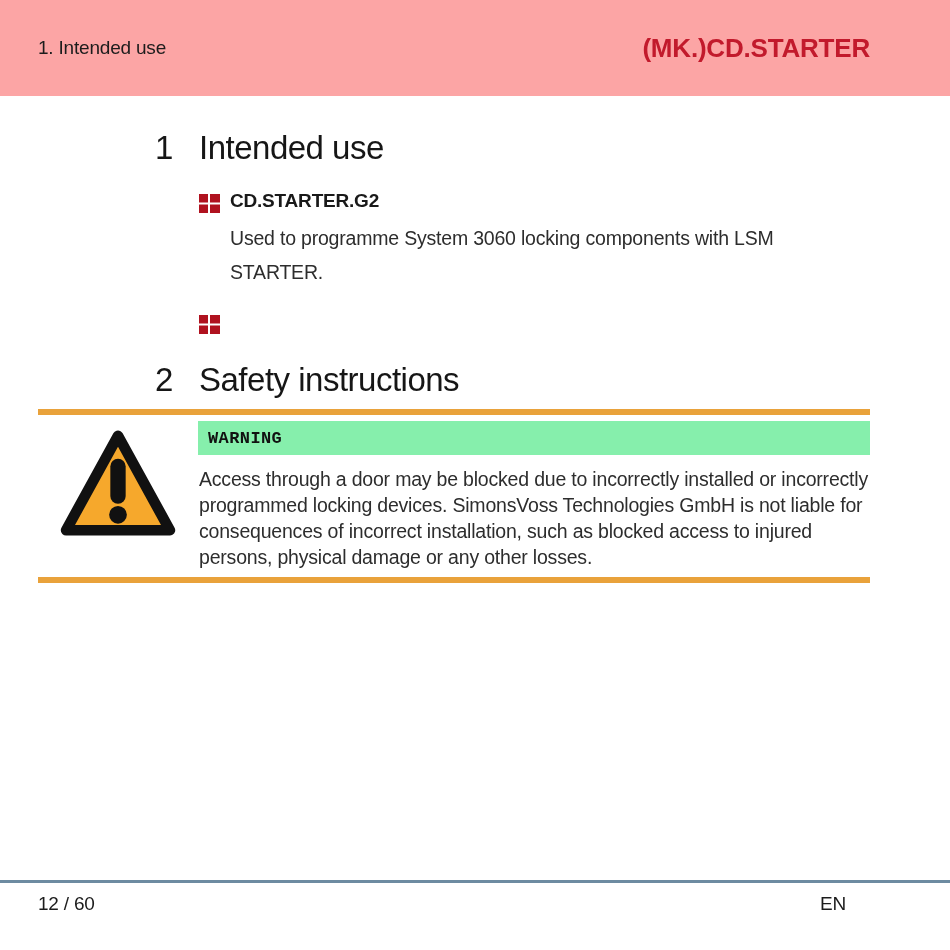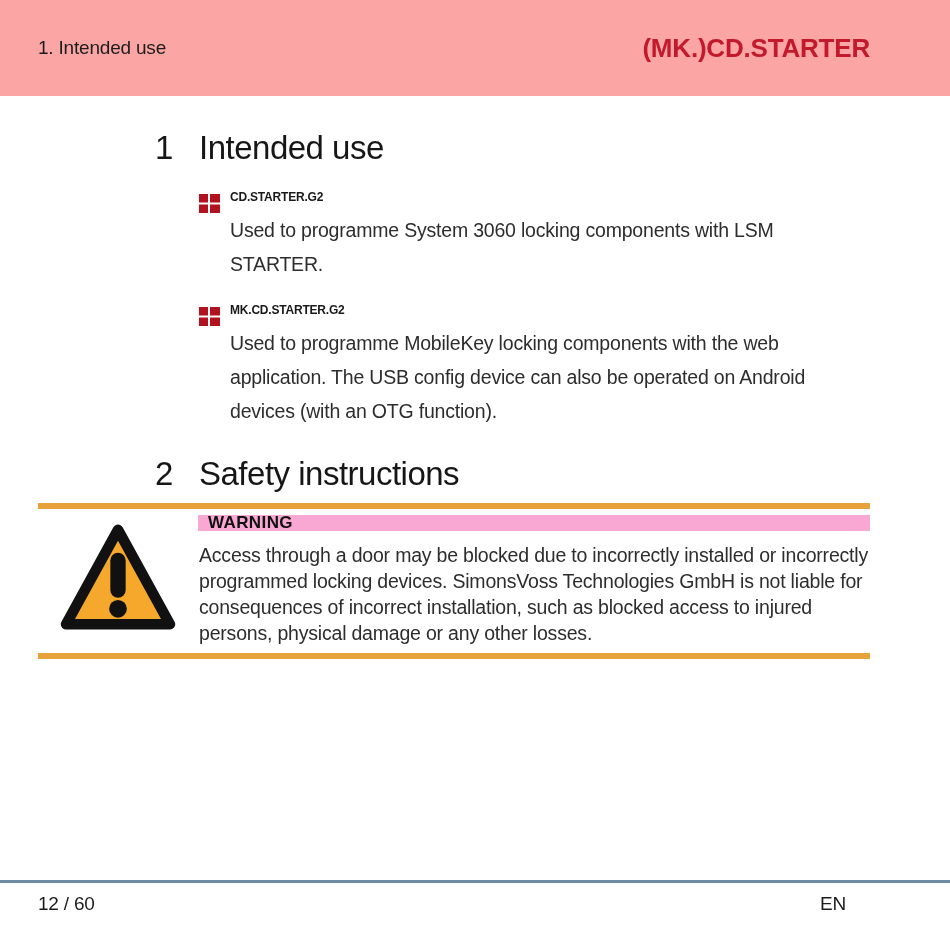--- a/index.html
+++ b/index.html
@@ -72,21 +72,21 @@
   .item-list { margin: 22px 0 0 199px; }
   .list-item { display: flex; margin-top: 22px; }
   .list-item .bullet {
     flex: 0 0 21px;
     width: 21px;
     height: 19px;
     margin-top: 4px;
   }
   .list-item .item-body { margin-left: 10px; width: 640px; }
   .item-title {
-    font-size: 12px;
+    font-size: 19px;
     font-weight: 700;
     color: #191919;
     letter-spacing: -0.2px;
   }
   .item-desc {
     margin: 9px 0 0 0;
     font-size: 19.5px;
     line-height: 34px;
     font-weight: 300;
   }
@@ -108,26 +108,27 @@
     flex: 0 0 160px;
     display: flex;
     justify-content: center;
     align-items: flex-start;
     padding-top: 12px;
   }
   .warning-icon-col svg { width: 118px; height: 112px; }
   .warning-main { flex: 1 1 auto; }
   .warning-label-bar {
     margin-top: 6px;
-    height: 16px;
-    background: #f9a8d4;
+    height: 34px;
+    background: #86efac;
     display: flex;
     align-items: center;
     padding-left: 10px;
     box-sizing: border-box;
+    font-family: Liberation Mono, monospace;
   }
   .warning-label {
     font-size: 17px;
     font-weight: 700;
     letter-spacing: 0.4px;
     color: #111111;
   }
   .warning-text {
     margin: 11px 0 0 1px;
     width: 671px;
@@ -190,24 +191,20 @@
       </div>
     </div>
 
     <div class="list-item">
       <svg class="bullet" viewBox="0 0 21 19" aria-hidden="true">
         <rect x="0" y="0" width="9" height="8.5" fill="#b0121f"></rect>
         <rect x="11" y="0" width="10" height="8.5" fill="#b0121f"></rect>
         <rect x="0" y="10.5" width="9" height="8.5" fill="#b0121f"></rect>
         <rect x="11" y="10.5" width="10" height="8.5" fill="#b0121f"></rect>
       </svg>
-      <div class="item-body">
-        <div class="item-title">MK.CD.STARTER.G2</div>
-        <p class="item-desc">Used to programme MobileKey locking components with the web application. The USB config device can also be operated on Android devices (with an OTG function).</p>
-      </div>
     </div>
 
   </div>
 
   <h1 class="section-heading" style="margin-top:26px">
     <span class="h-num">2</span>
     <span>Safety instructions</span>
   </h1>
 
   <div class="warning-block">

